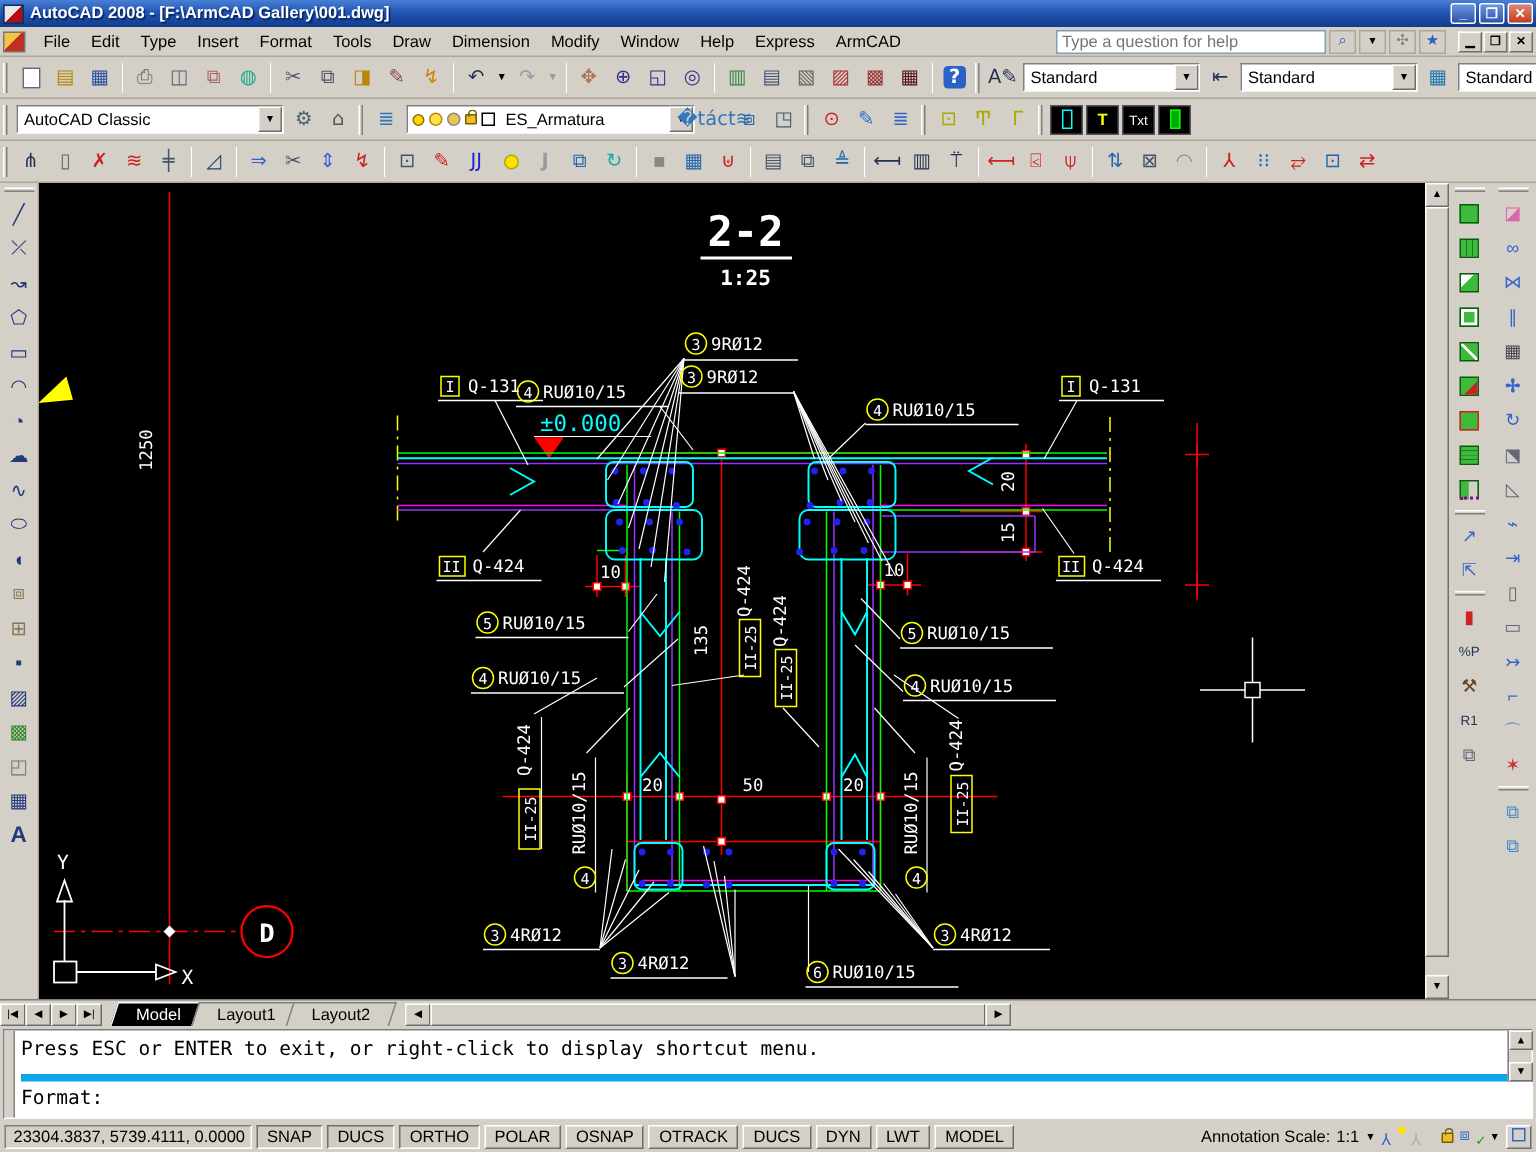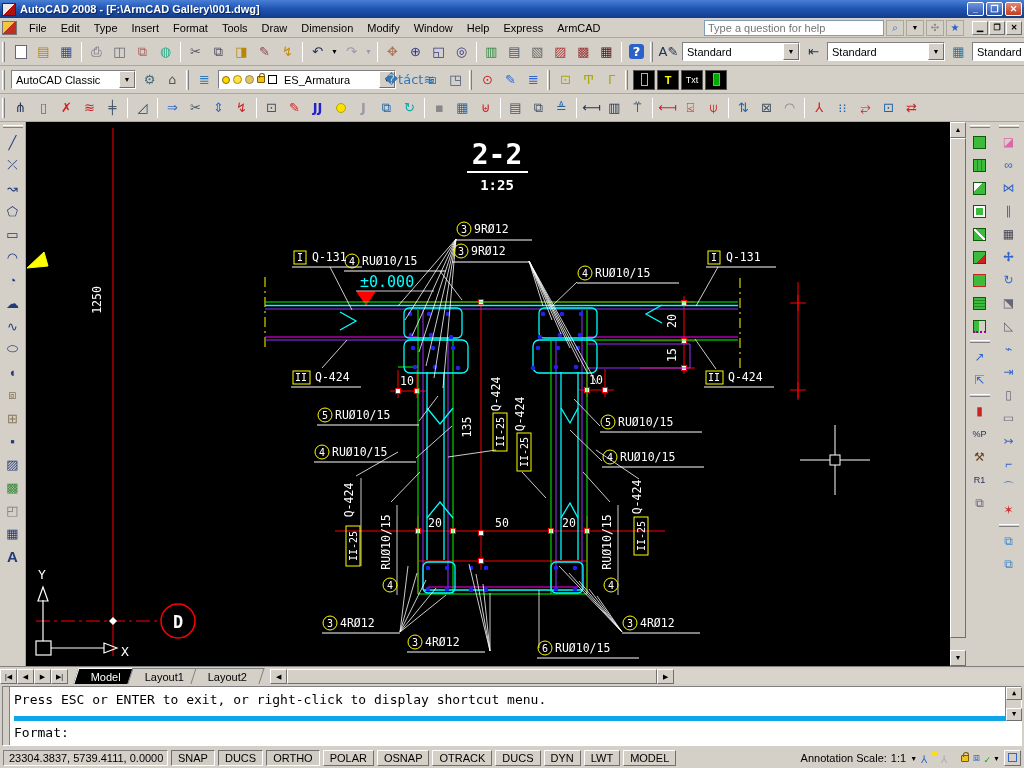--- a/index.html
+++ b/index.html
@@ -264,35 +264,35 @@
     <span class="tbtn">
         <span class="g" style="color:#27a;">▦</span>
       </span>
     <span class="combo" style="width:70px;">
       <span class="cval">Standard</span>
     </span>
   </div>
 
   <div id="tb2" class="tbrow">
     <span class="grip"></span>
-    <span class="combo" style="width:125px;">
+    <span class="combo" style="width:178px;">
       <span class="cval">AutoCAD Classic</span>
       <span class="carr">▼</span>
     </span>
     <span class="tbtn">
         <span class="g" style="color:#467;">⚙</span>
       </span>
     <span class="tbtn">
         <span class="g" style="color:#555;">⌂</span>
       </span>
     <span class="grip"></span>
     <span class="tbtn">
         <span class="g" style="color:#37b;">≣</span>
       </span>
-    <span class="combo" style="width:178px;gap:3px;">
+    <span class="combo" style="width:192px;gap:3px;">
       <span class="miniico bulb" style="margin-left:3px;"></span>
       <span class="miniico sun"></span>
       <span class="miniico shade"></span>
       <span class="miniico lock"></span>
       <span class="miniico swatch"></span>
       <span class="cval">ES_Armatura</span>
       <span class="carr">▼</span>
     </span>
     <span class="tbtn">
         <span class="g" style="color:#37b;">�táct</span>
@@ -374,21 +374,21 @@
         <span class="g" style="color:#c22;">↯</span>
       </span>
     <span class="sep"></span>
     <span class="tbtn">
         <span class="g" style="color:#456;">⊡</span>
       </span>
     <span class="tbtn">
         <span class="g" style="color:#c22;">✎</span>
       </span>
     <span class="tbtn">
-        <span class="g" style="color:#22c;font-weight:bold;">JJ</span>
+        <span class="g" style="color:#22c;font-weight:normal;">JJ</span>
       </span>
     <span class="tbtn">
         <span class="g" style="width:10px;height:10px;border-radius:50%;background:#ffe000;border:1px solid #aa0;display:inline-block;"></span>
       </span>
     <span class="tbtn">
         <span class="g" style="color:#99a;font-weight:bold;">J</span>
       </span>
     <span class="tbtn">
         <span class="g" style="color:#26a;">⧉</span>
       </span>

